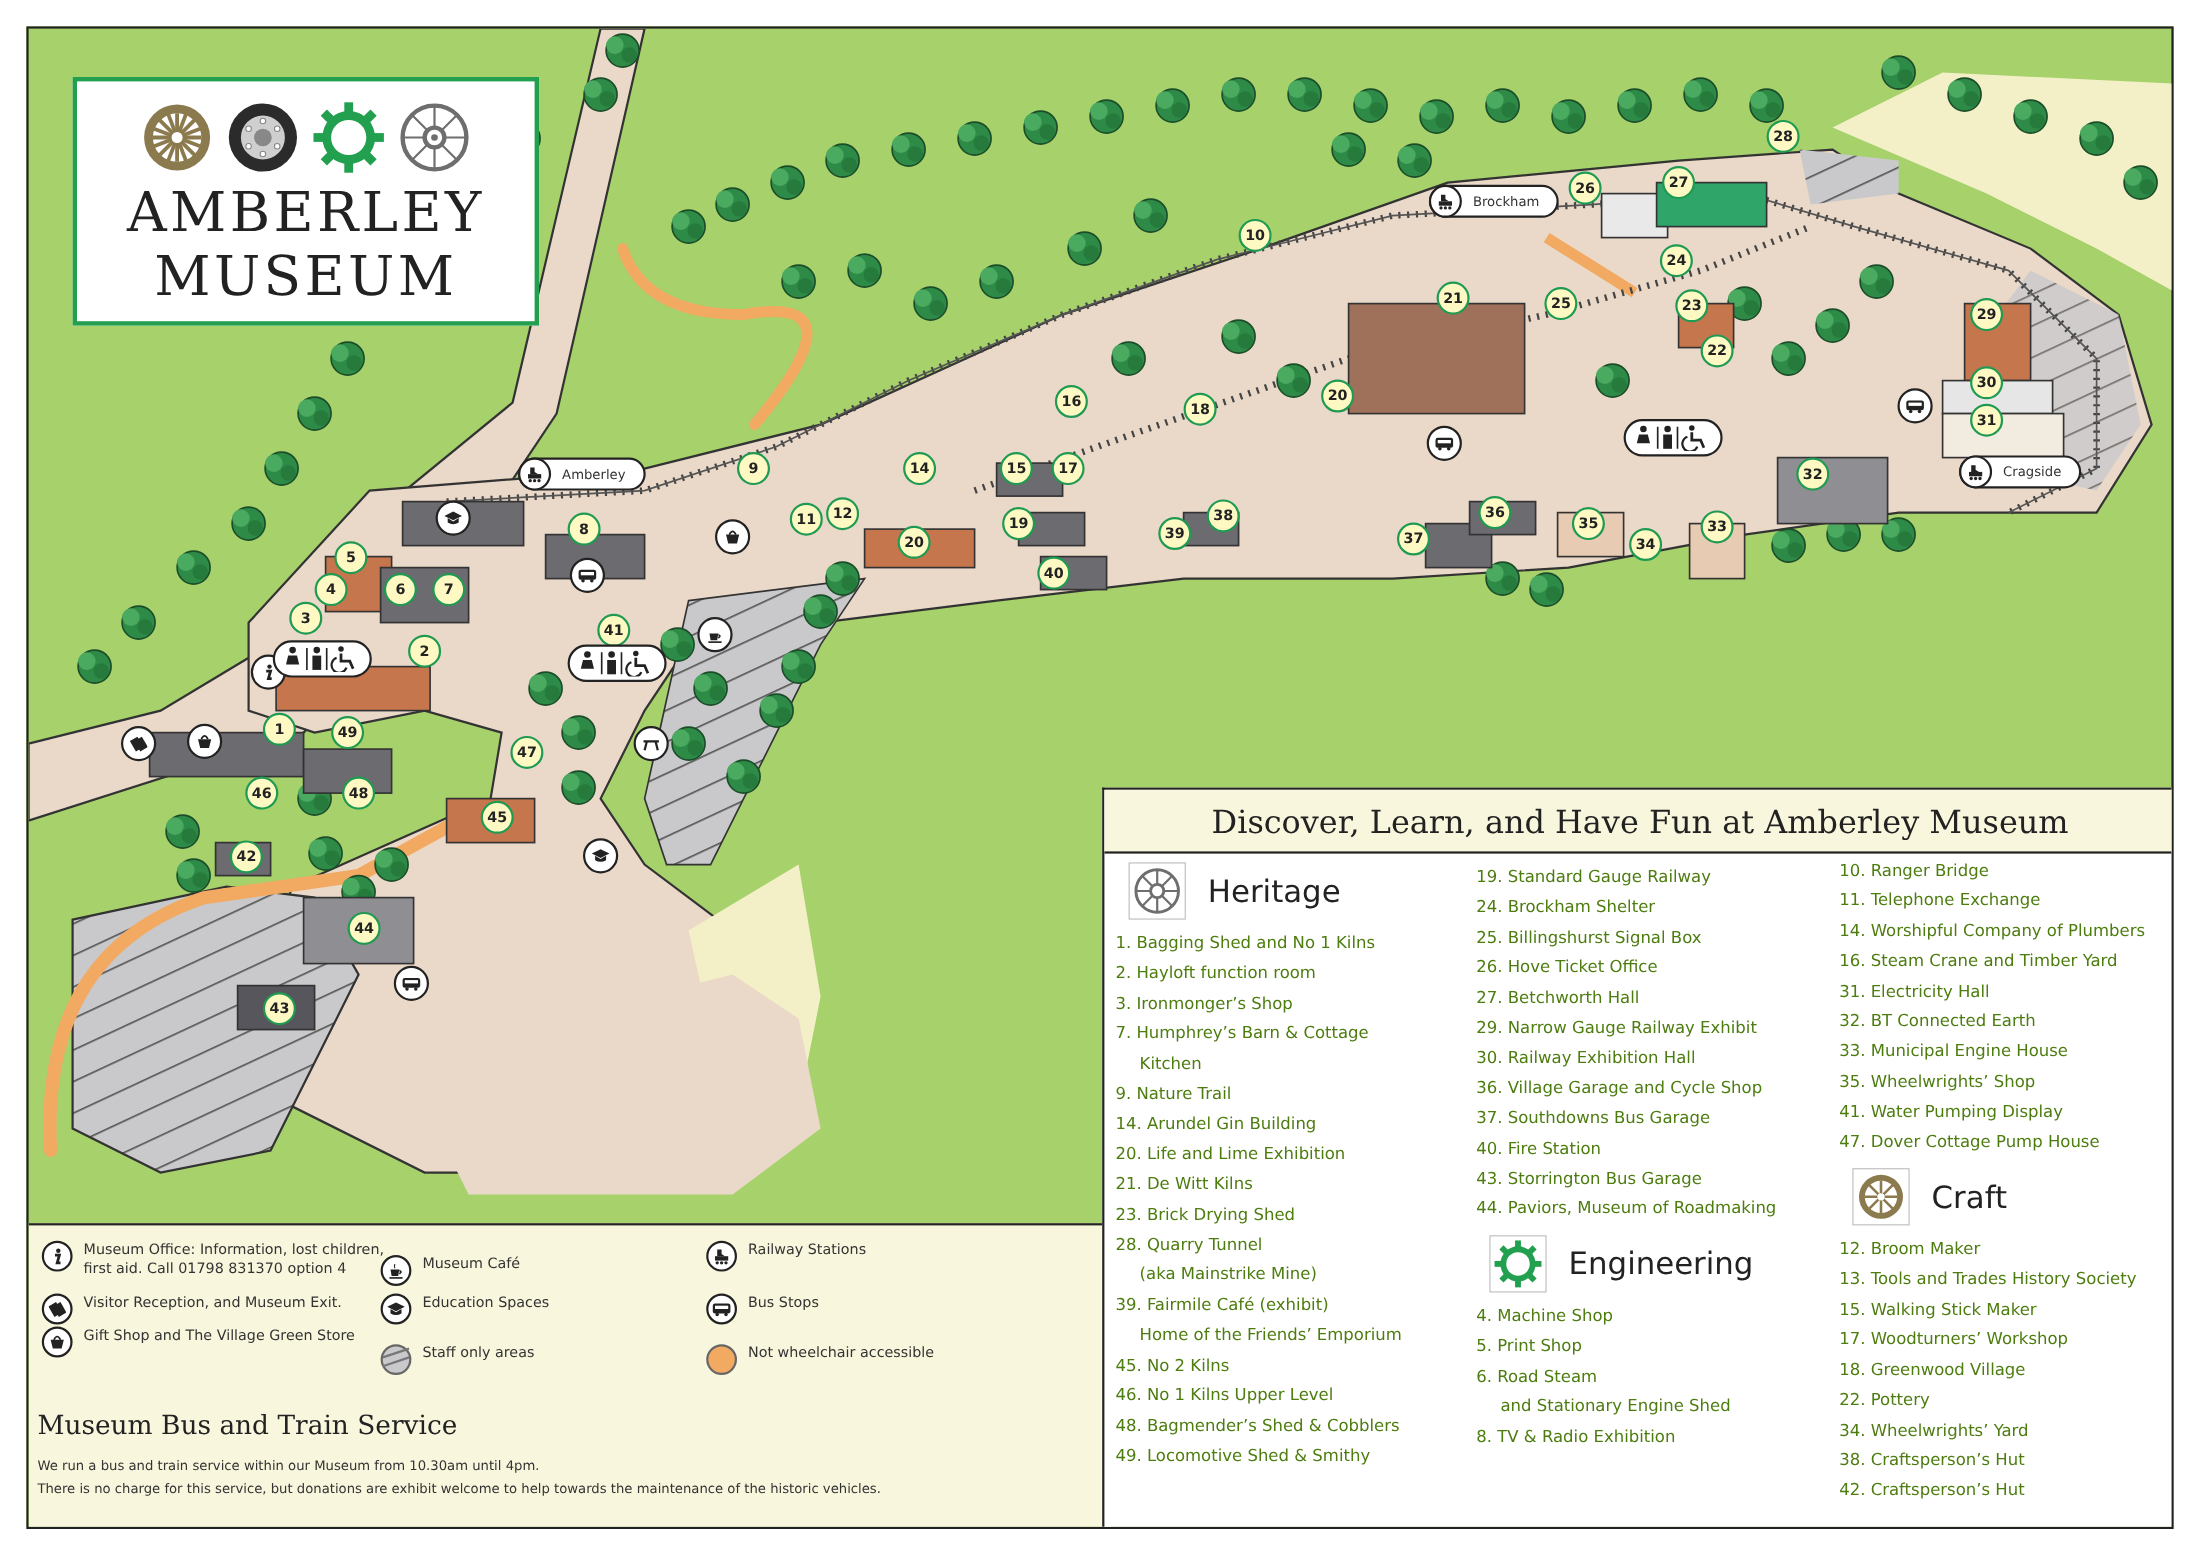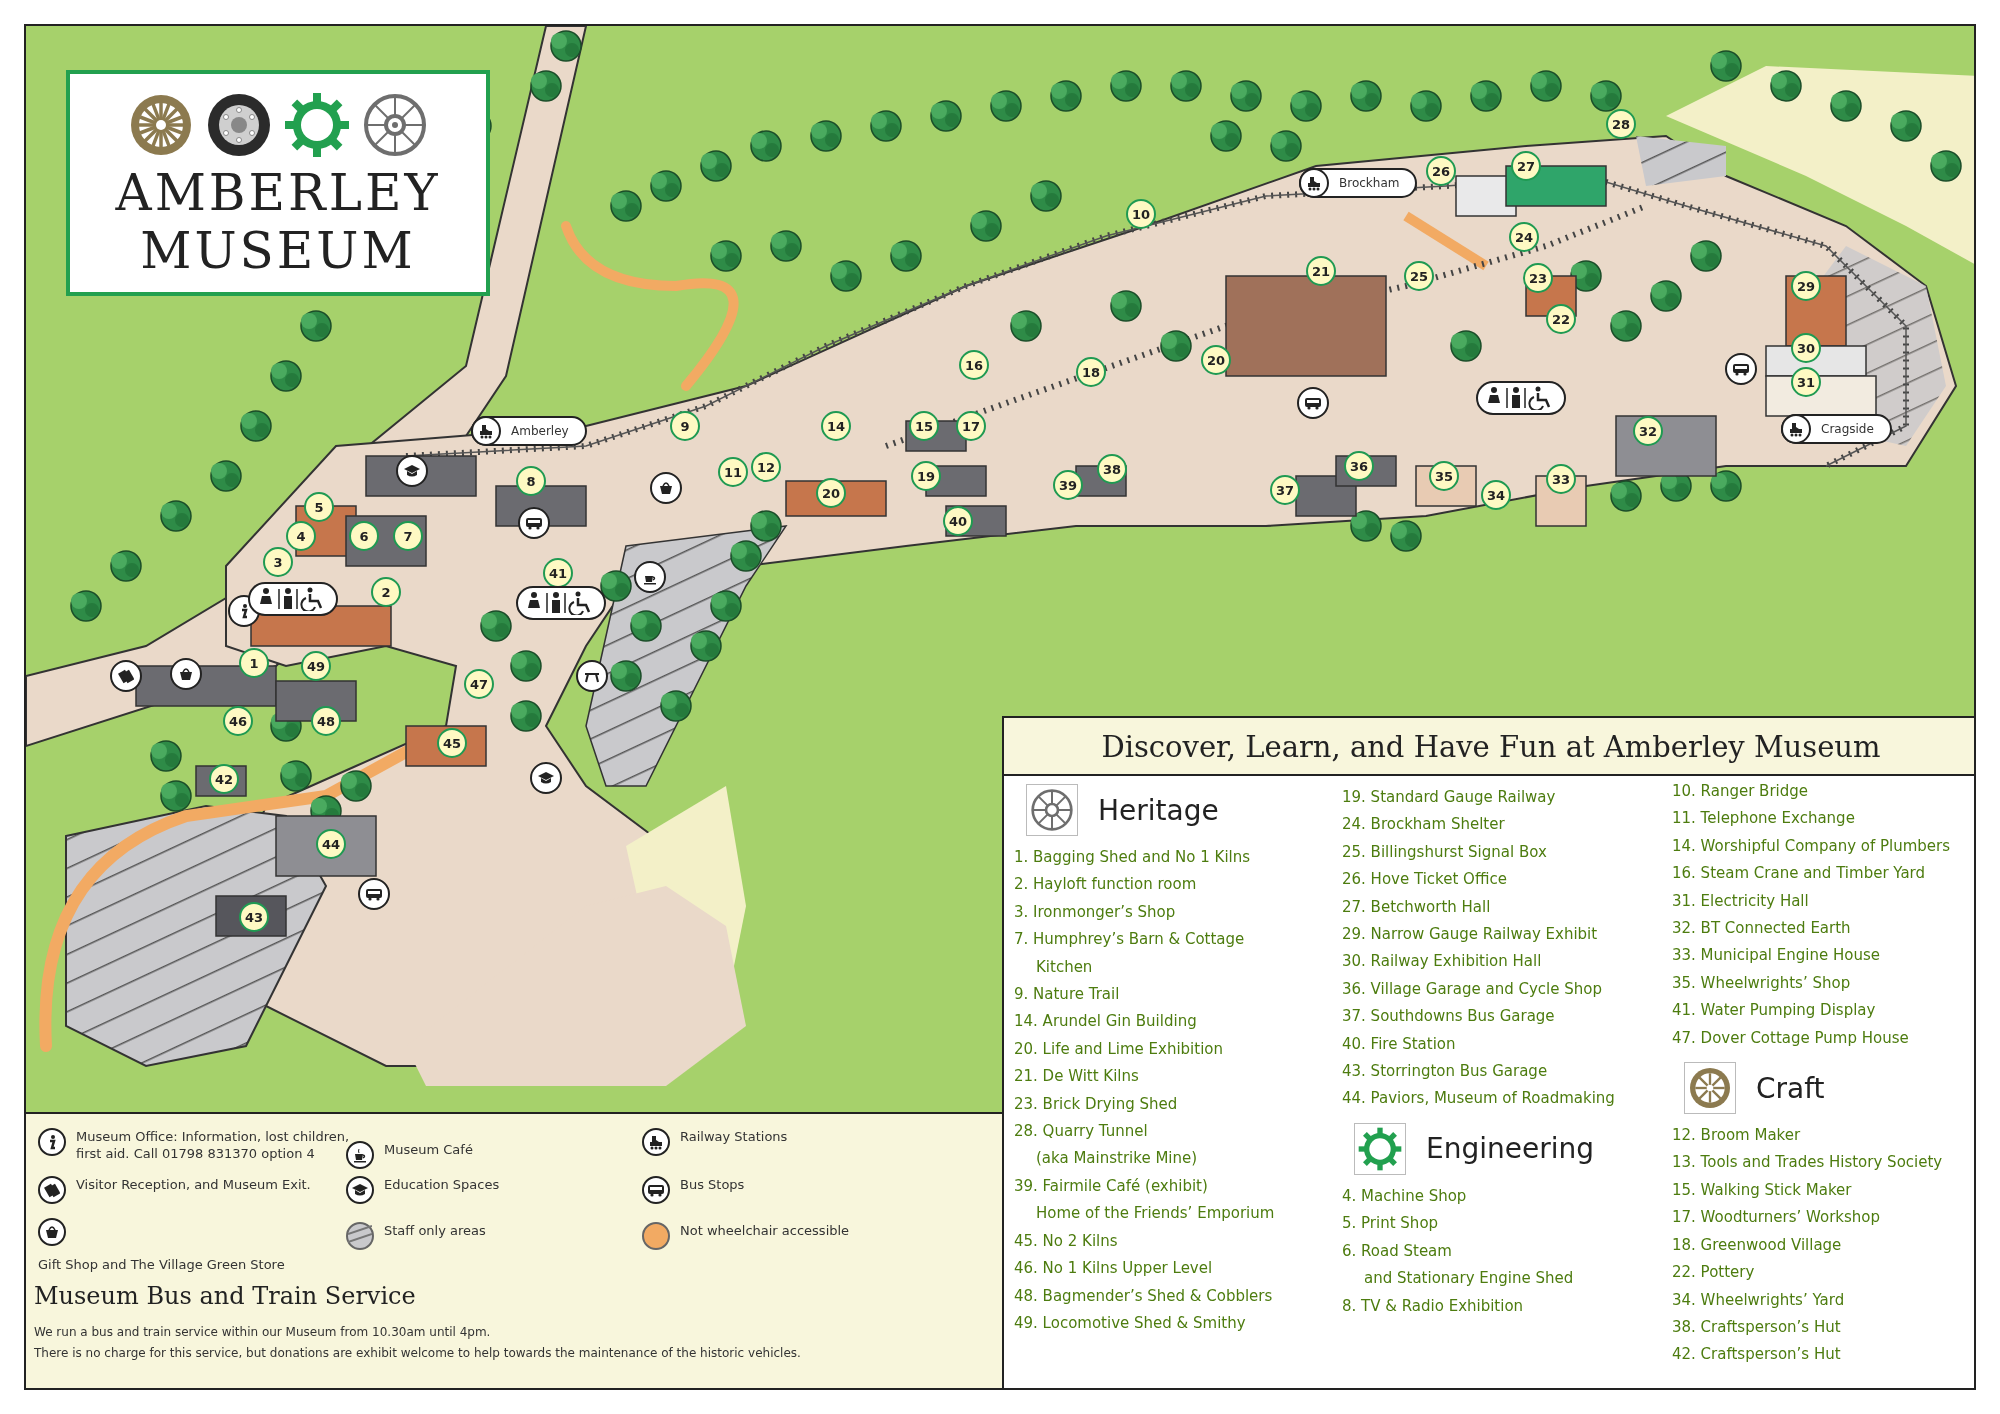--- a/index.html
+++ b/index.html
@@ -485,21 +485,21 @@
     </div>
     <div class="leg-item" style="left:12px;top:62px;">
       <span class="leg-icon">
         <svg width="16" height="16" viewBox="0 0 16 16">
             <rect x="2" y="3" width="8" height="11" fill="#222" transform="rotate(-30 6 8)"></rect>
             <rect x="6" y="3" width="8" height="11" fill="#222" transform="rotate(-30 10 8)"></rect>
           </svg>
       </span>
       <span>Visitor Reception, and Museum Exit.</span>
     </div>
-    <div class="leg-item" style="left:12px;top:104px;flex-direction:column;">
+    <div class="leg-item" style="left:12px;top:92px;">
       <span class="leg-icon">
         <svg width="16" height="16" viewBox="0 0 16 16">
             <path d="M2 6 L14 6 L12 14 L4 14 Z" fill="#222"></path>
             <path d="M5 6 Q8 0 11 6" stroke="#222" stroke-width="1.5" fill="none"></path>
           </svg>
       </span>
       <span>Gift Shop and The Village Green Store</span>
     </div>
     <div class="leg-item" style="left:320px;top:14px;margin-top:13px;">
       <span class="leg-icon">

